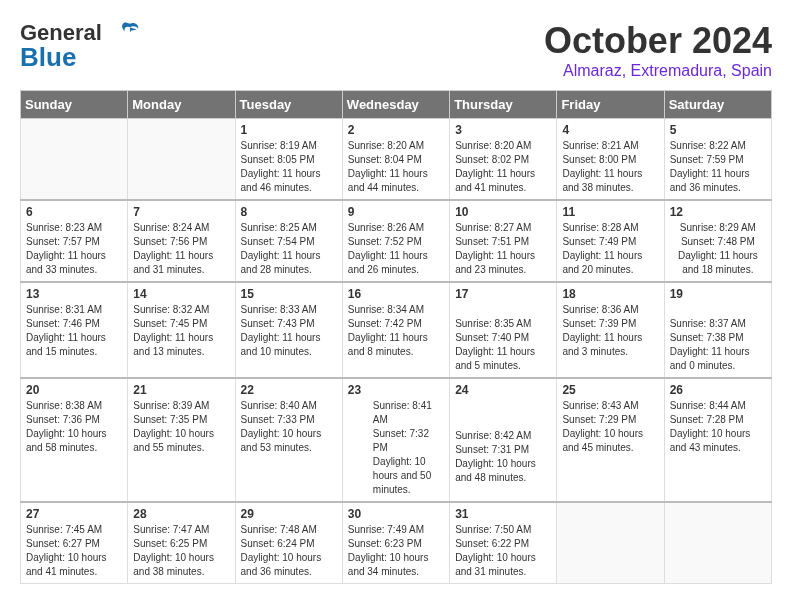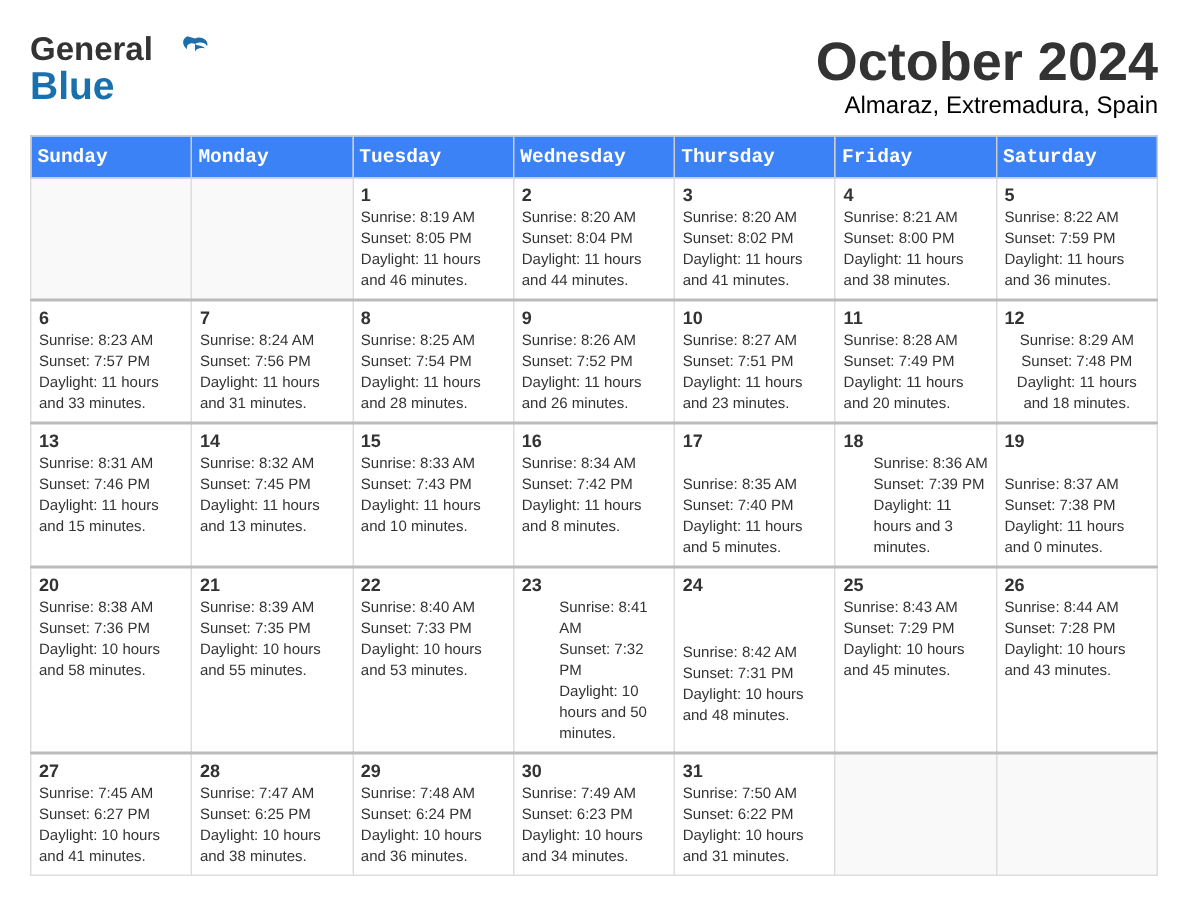--- a/index.html
+++ b/index.html
@@ -24,36 +24,35 @@
     .title-section {
       text-align: right;
     }
     .month-title {
       font-size: 36px;
       font-weight: bold;
       color: #333;
     }
     .location {
       font-size: 16px;
-      color: #000000;
+      color: #6d28d9;
     }
     .calendar {
       width: 100%;
       border-collapse: collapse;
       border: 1px solid #ccc;
     }
     .calendar th {
-      background-color: #3b82f6;
+      background-color: #737373;
       color: #fff;
       font-size: 13px;
       font-weight: bold;
       padding: 6px 4px;
       text-align: left;
       border: 1px solid #ccc;
-      font-family: Liberation Mono, monospace;
     }
     .calendar td {
       vertical-align: top;
       padding: 4px 5px;
       border: 1px solid #ddd;
       font-size: 10.5px;
       color: #333;
       width: calc(100% / 7);
       background: #fff;
       min-height: 80px;
@@ -74,21 +73,21 @@
     }
     .row-separator {
       border-top: 2px solid #bbb;
     }
   </style>
 </head>
 <body>
 
 <div class="header">
   <div class="logo">
-    <div style="display:flex;align-items:center;gap:17px;">
+    <div style="display:flex;gap:17px;">
       <span style="font-size:22px;font-weight:bold;color:#333;">General</span>
       <svg width="22" height="22" viewBox="0 0 30 30">
         <path d="M15 5 C20 2, 28 6, 26 12 C24 8, 18 8, 15 10 C12 8, 6 10, 8 15 C4 12, 2 6, 8 3 Z" fill="#1a6fad"></path>
         <path d="M15 10 C18 12, 22 11, 24 14 C20 13, 16 14, 15 17 Z" fill="#1a6fad"></path>
       </svg>
     </div>
     <span style="font-size:26px;font-weight:bold;color:#1a6fad;margin-top:-4px;">Blue</span>
   </div>
   <div class="title-section">
     <div class="month-title">October 2024</div>
@@ -213,21 +212,21 @@
 Daylight: 11 hours and 8 minutes.</div>
         </td>
         <td>
           <span class="day-number">17</span>
           <div class="day-info" style="white-space: pre-line; margin-top: 16px;">Sunrise: 8:35 AM
 Sunset: 7:40 PM
 Daylight: 11 hours and 5 minutes.</div>
         </td>
         <td>
           <span class="day-number">18</span>
-          <div class="day-info" style="white-space: pre-line; margin-left: 20px;">Sunrise: 8:36 AM
+          <div class="day-info" style="white-space: pre-line;">Sunrise: 8:36 AM
 Sunset: 7:39 PM
 Daylight: 11 hours and 3 minutes.</div>
         </td>
         <td>
           <span class="day-number">19</span>
           <div class="day-info" style="white-space: pre-line; margin-top: 16px;">Sunrise: 8:37 AM
 Sunset: 7:38 PM
 Daylight: 11 hours and 0 minutes.</div>
         </td>
       </tr>

